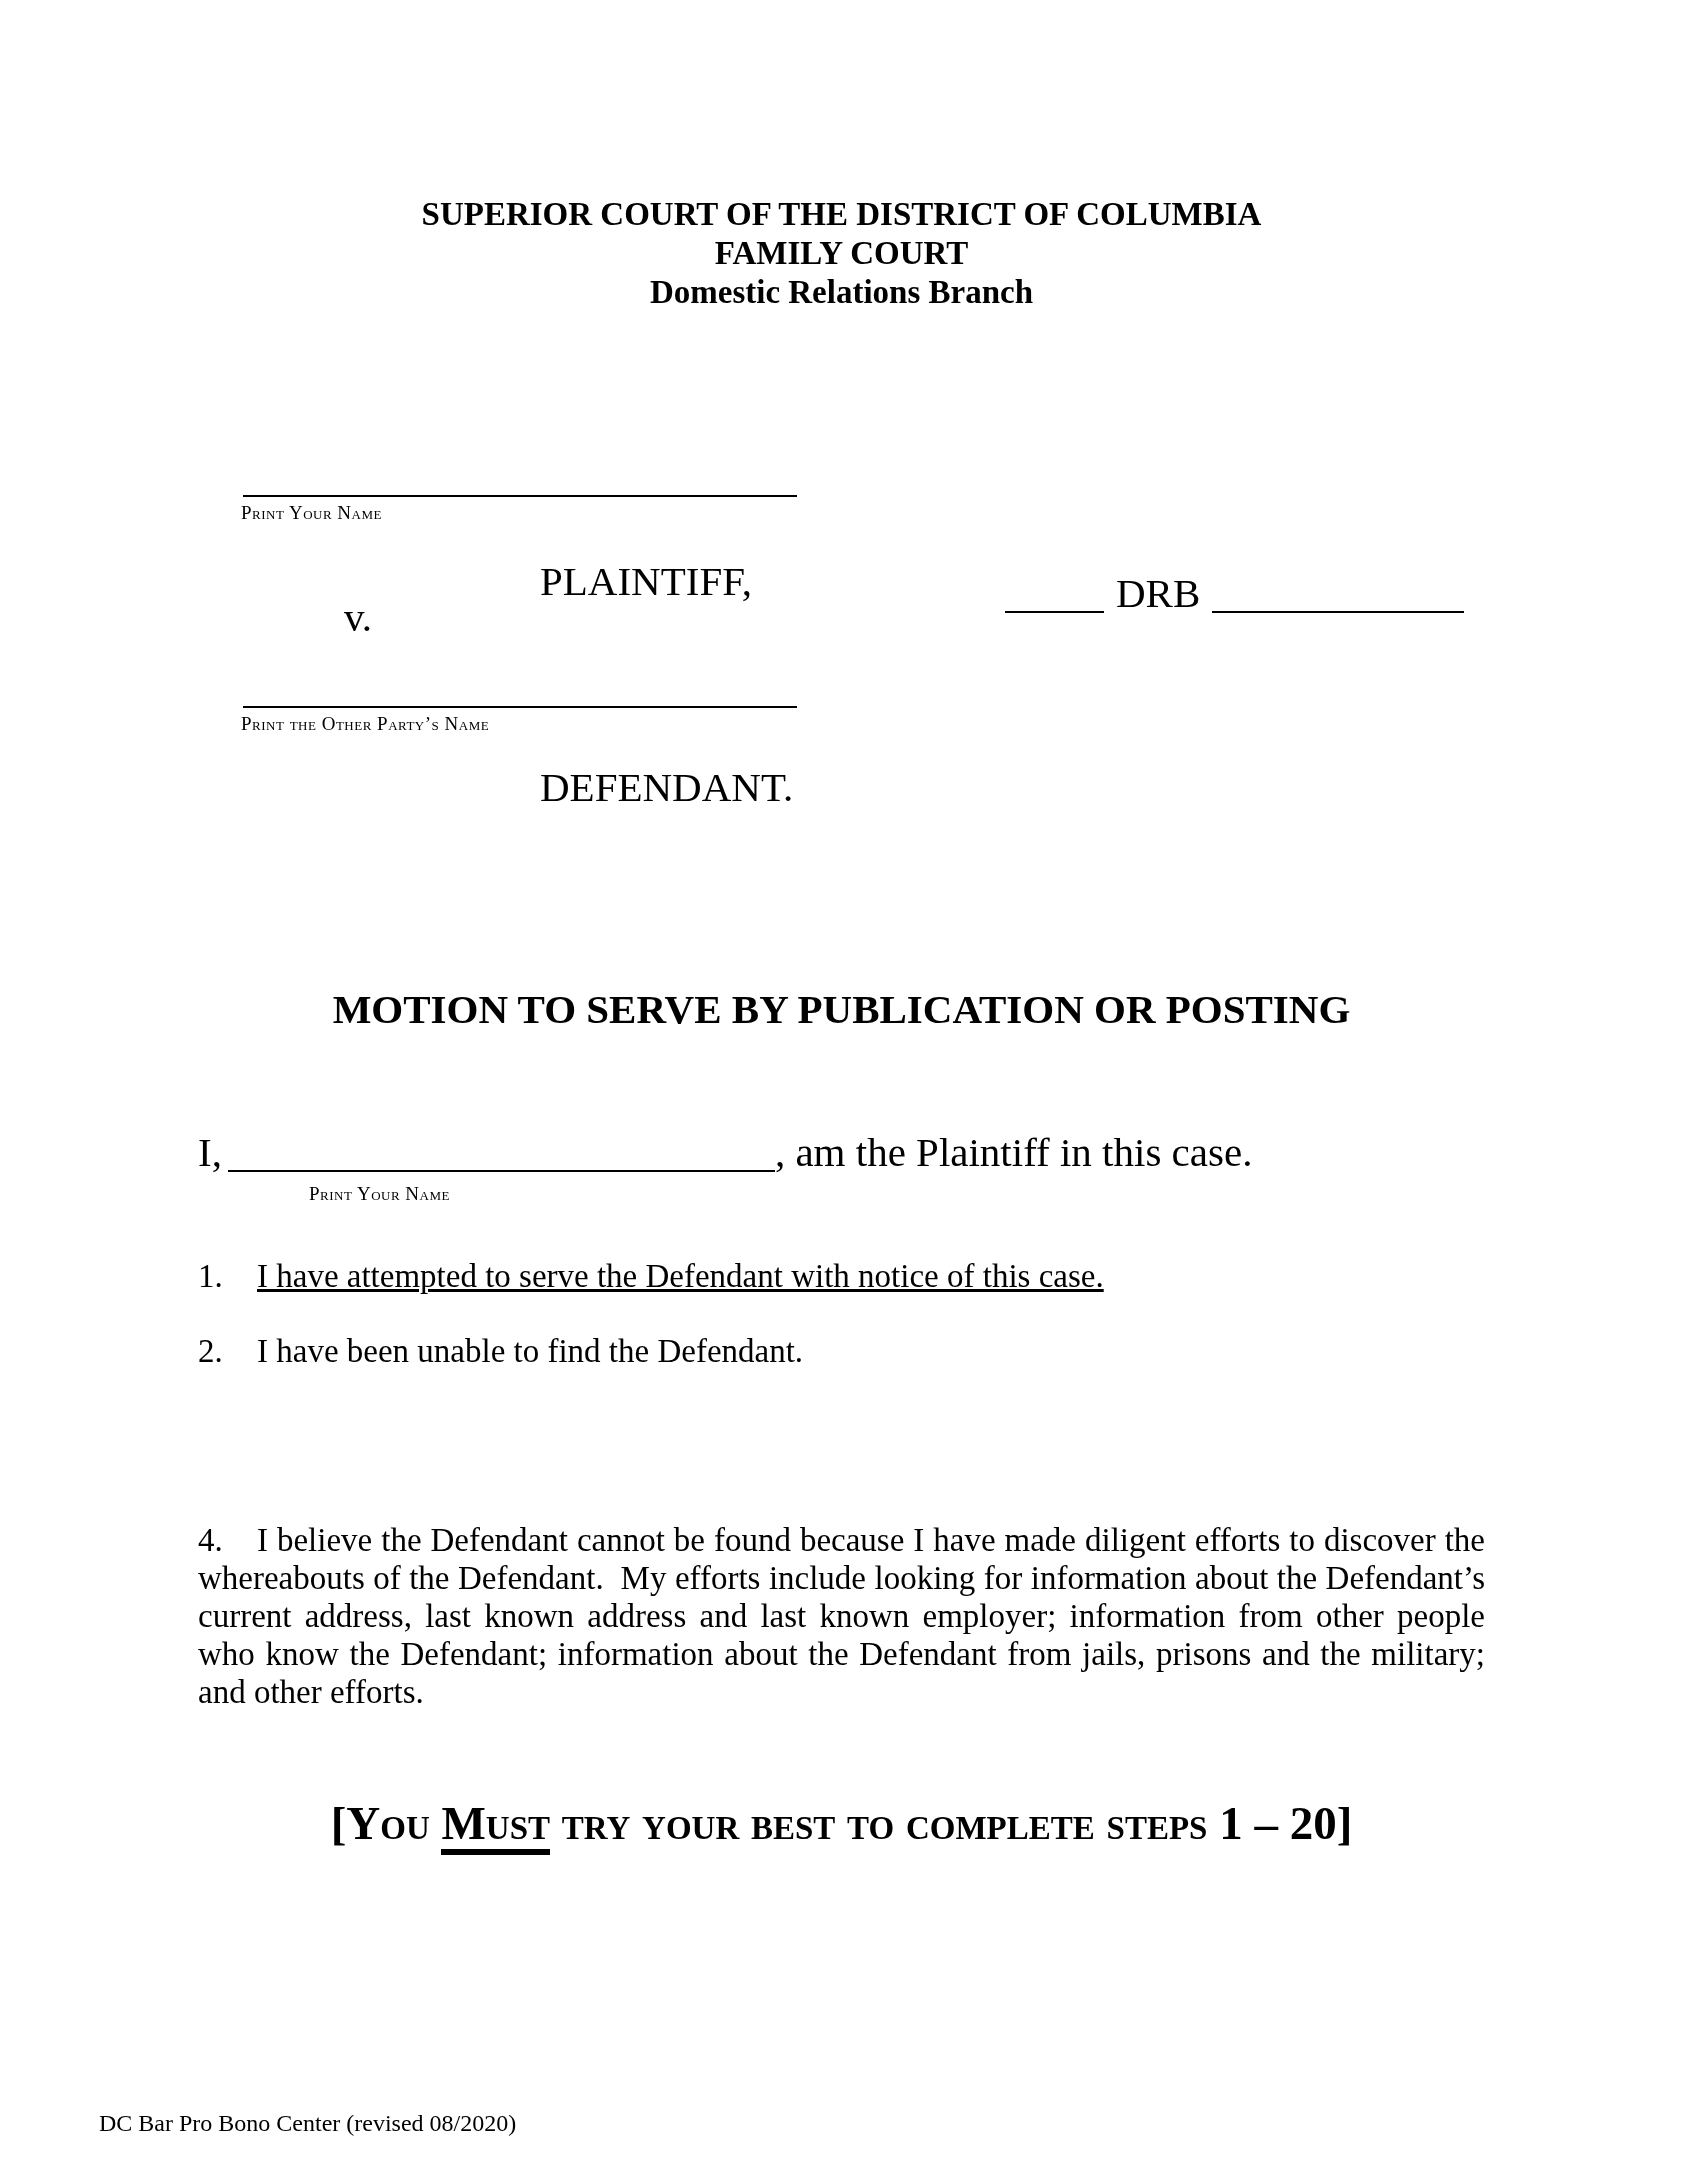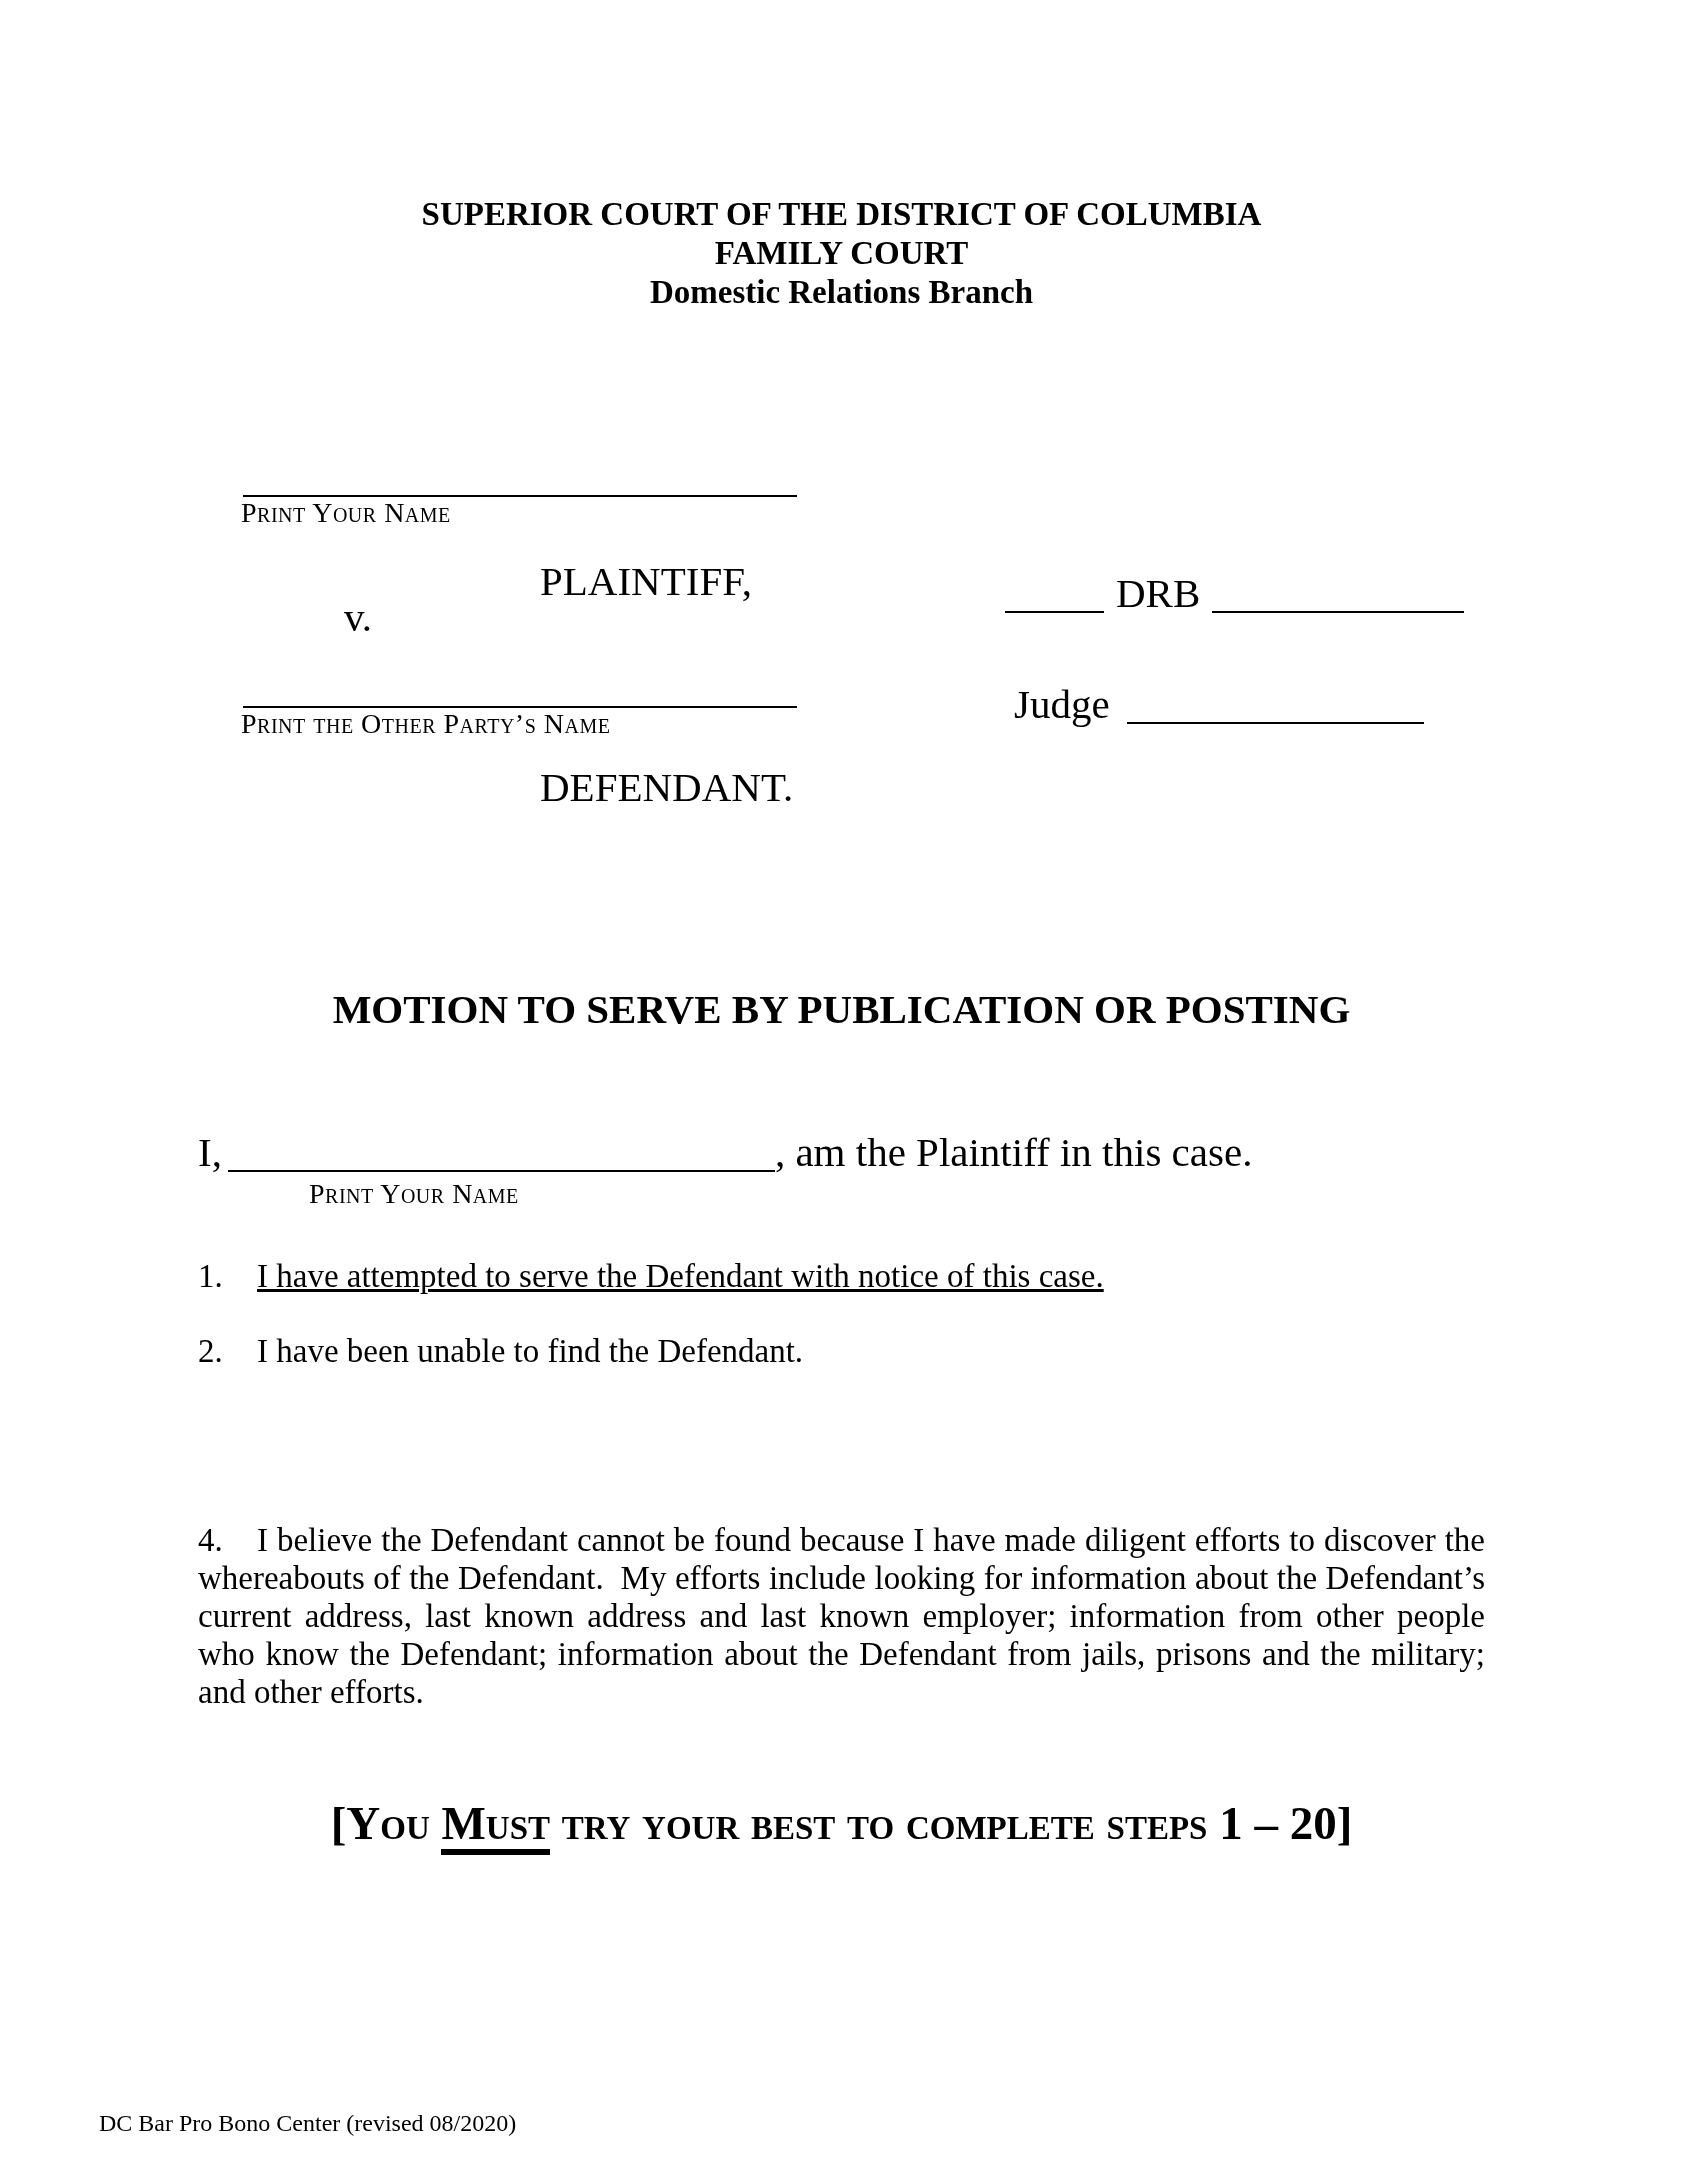--- a/index.html
+++ b/index.html
@@ -10,21 +10,21 @@
     background:#ffffff;
     color:#000;
     font-family:"Liberation Serif", serif;
     overflow:hidden;
   }
   .abs{position:absolute;}
   .center{left:0;right:0;text-align:center;}
   .body-text{font-size:41px;line-height:38px;}
   .bold{font-weight:bold;}
   .header-block{top:195px;font-size:33px;line-height:39px;font-weight:bold;}
-  .label{font-size:28px;font-variant:small-caps;line-height:32px;letter-spacing:0.5px;}
+  .label{font-size:19px;font-variant:small-caps;line-height:32px;letter-spacing:0.5px;}
   .hline{position:absolute;border-top:2px solid #000;height:0;}
   .uline{display:inline-block;height:1em;border-bottom:2px solid #000;margin-bottom:-6px;}
   .item{position:absolute;left:198px;width:1287px;font-size:33px;line-height:38px;}
   .item .num{display:inline-block;width:59px;}
   .justify{text-align:justify;}
   .notice{top:1794px;font-size:47px;line-height:59px;font-weight:bold;font-variant:small-caps;}
   .must{border-bottom:6px solid #000;}
   .footer{font-size:24px;line-height:28px;top:2077px;}
 </style>
 </head>
@@ -46,23 +46,20 @@
 
   <div class="hline" style="left:243px;top:706px;width:554px;"></div>
   <div class="abs label" style="left:241px;top:708px;">Print the Other Party’s Name</div>
 
   <div class="abs body-text" style="left:540px;top:768px;">DEFENDANT.</div>
 
   <div class="abs body-text" style="left:1005px;top:570px;white-space:nowrap;">
     <span class="uline" style="width:99px;"></span><span style="margin:0 12px;">DRB</span><span class="uline" style="width:252px;"></span>
   </div>
 
-  <div class="abs body-text" style="left:1014px;top:681px;white-space:nowrap;">
-    <span>Judge</span><span class="uline" style="width:297px;margin-left:17px;"></span>
-  </div>
 
   <div class="abs center body-text bold" style="top:990px;">MOTION TO SERVE BY PUBLICATION OR POSTING</div>
 
   <div class="abs body-text" style="left:198px;top:1129px;white-space:nowrap;">
     <span>I,</span><span class="uline" style="width:547px;margin-left:6px;"></span><span>, am the Plaintiff in this case.</span>
   </div>
   <div class="abs label" style="left:309px;top:1178px;">Print Your Name</div>
 
   <div class="item" style="top:1257px;text-decoration:underline;">
     <span class="num">1.</span><span>I have attempted to serve the Defendant with notice of this case.</span>

